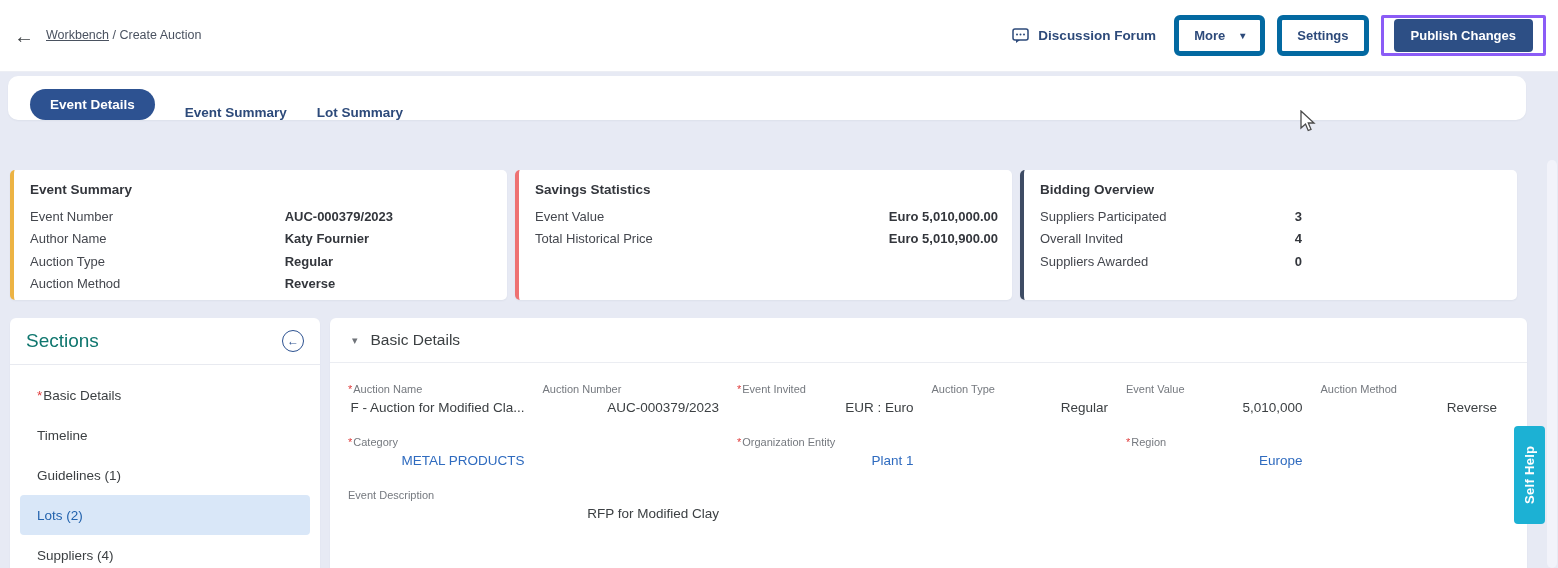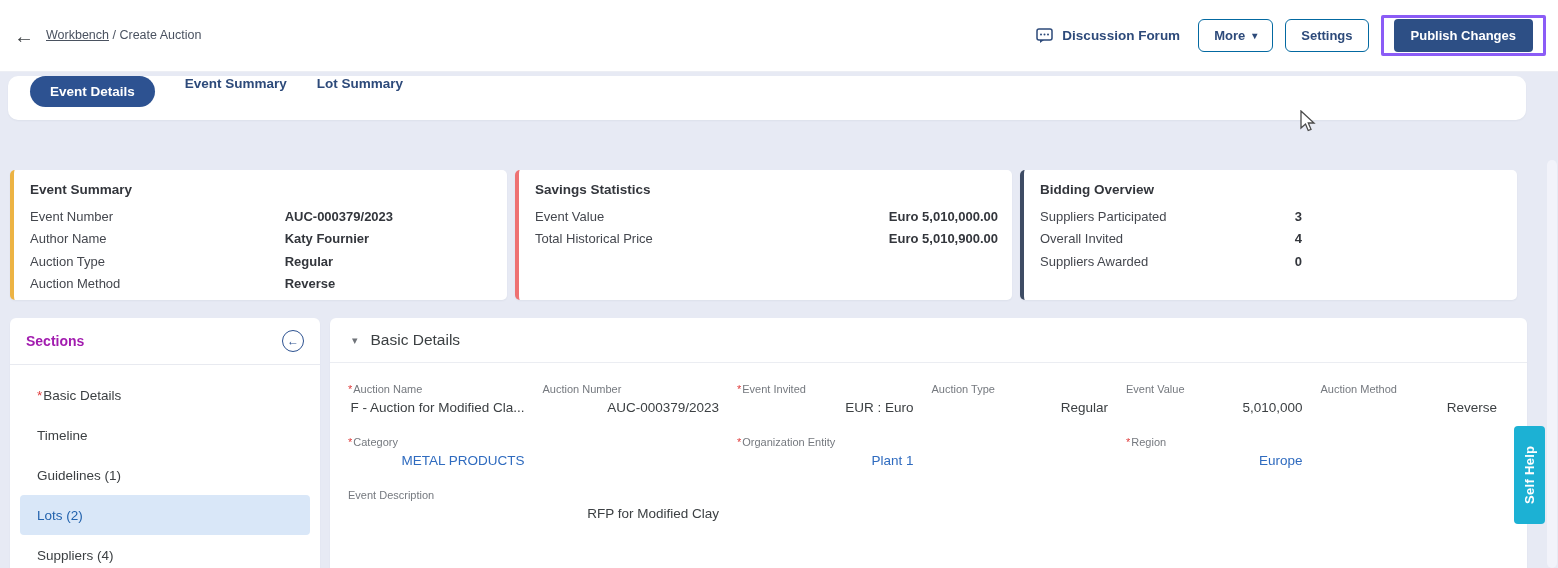--- a/index.html
+++ b/index.html
@@ -31,37 +31,37 @@
     padding: 4px 11px; border-radius: 5px;
   }
   .head-actions {
     margin-left: auto; display: flex; align-items: center; gap: 12px; padding-right: 12px;
   }
   .discussion {
     display: flex; align-items: center; gap: 7px; color: #2d4a7a;
     font-size: 13.5px; font-weight: 600; cursor: pointer; margin-right: 6px;
   }
   .btn-outline {
-    background: #fff; border: 1px solid #0369a1; border-radius: 6px;
+    background: #fff; border: 5px solid #0369a1; border-radius: 6px;
     color: #2d4a7a; font-size: 13px; font-weight: 700;
     padding: 8px 15px; cursor: pointer; font-family: inherit;
-    display: flex; align-items: center; gap: 7px;
+    display: flex; align-items: center; gap: 15px;
   }
   .caret { font-size: 10px; line-height: 1; }
   .publish-wrap { border: 3px solid #8b5cf6; border-radius: 2px; padding: 1px 10px; }
   .btn-primary {
     background: #2d4f85; border: none; border-radius: 4px; color: #fff;
     font-size: 13px; font-weight: 700; padding: 9px 17px; cursor: pointer;
     font-family: inherit;
   }
 
   
   .tabbar {
     position: absolute; left: 8px; top: 76px; width: 1518px; height: 44px;
-    background: #fff; border-radius: 10px; display: flex; align-items: flex-start;
+    background: #fff; border-radius: 10px; display: flex; align-items: flex-end;
     padding-left: 22px; gap: 30px; box-shadow: 0 1px 2px rgba(40,50,80,.05);
   }
   .tab { font-size: 13.5px; font-weight: 700; color: #2d4a7a; cursor: pointer; }
   .tab.active {
     background: #2d5291; color: #fff; border-radius: 999px; padding: 8px 20px;
   }
 
   
   .cards { position: absolute; left: 10px; top: 170px; width: 1507px; display: flex; gap: 8px; }
   .card {
@@ -84,21 +84,21 @@
     display: flex; gap: 10px;
   }
   .sections-panel {
     width: 310px; background: #fff; border-radius: 6px 6px 0 0;
     box-shadow: 0 1px 2px rgba(40,50,80,.05);
   }
   .sections-head {
     display: flex; justify-content: space-between; align-items: center;
     padding: 12px 16px; border-bottom: 1px solid #e8eaf0;
   }
-  .sections-title { font-size: 14px; font-weight: 700; color: #a21caf; }
+  .sections-title { font-size: 19px; font-weight: 400; color: #0f766e; }
   .collapse-btn {
     width: 22px; height: 22px; border: 1.5px solid #2d5291; border-radius: 50%;
     color: #2d5291; background: #fff; display: grid; place-items: center;
     font-size: 12px; cursor: pointer; line-height: 1;
   }
   .sections-list { padding-top: 10px; }
   .section-item {
     height: 40px; display: flex; align-items: center;
     margin: 0 10px; padding: 0 17px; font-size: 13.5px; color: #3c4043;
     border-radius: 4px; cursor: pointer;

